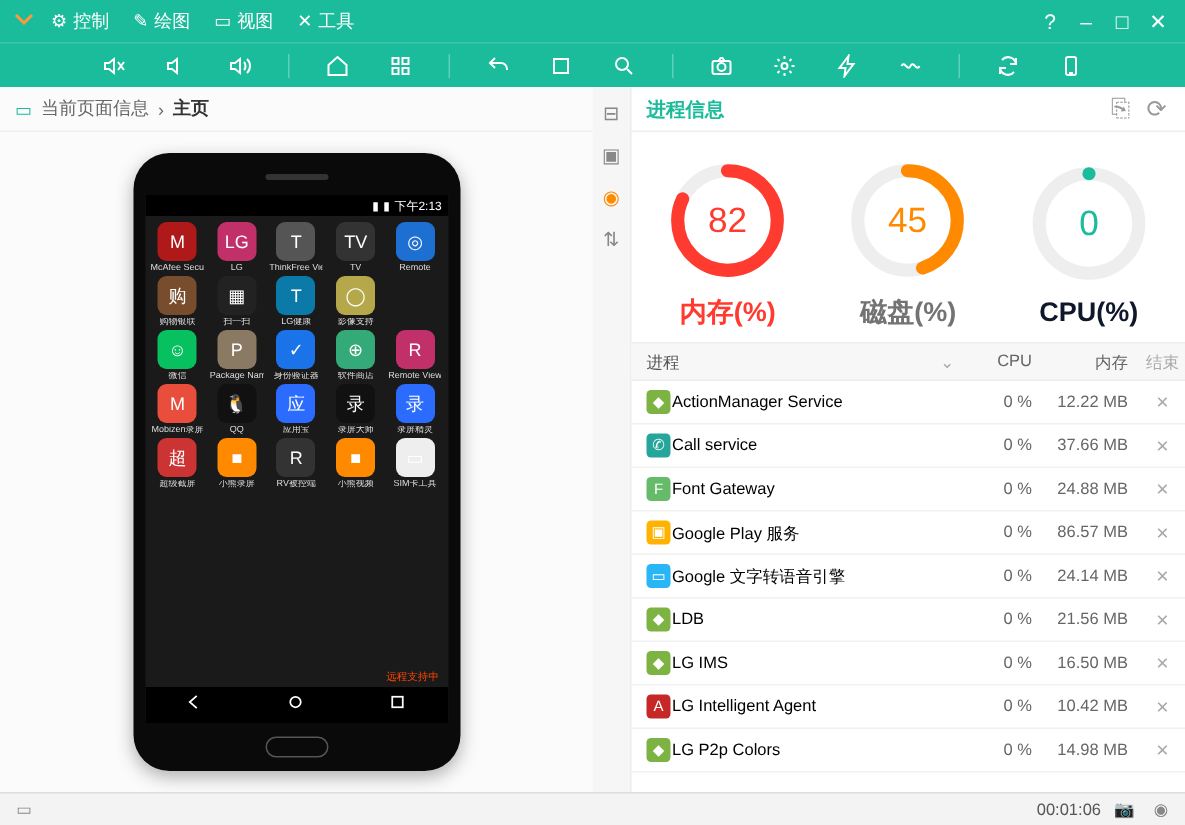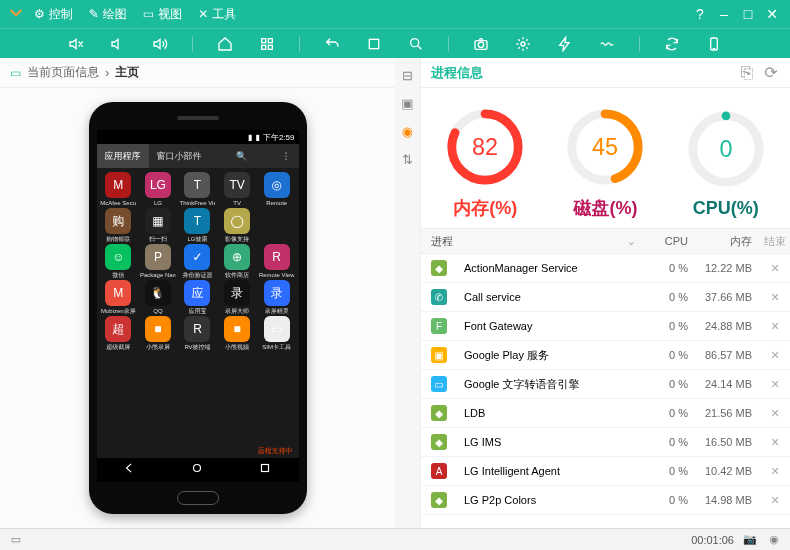--- a/index.html
+++ b/index.html
@@ -51,21 +51,21 @@
 .panel-head .ph-ic { width: 18px; height: 18px; display: flex; align-items: center; justify-content: center; color: #999; cursor: pointer; margin-left: 6px; }
 
 .gauges { height: 140px; display: flex; align-items: center; justify-content: space-around; padding: 10px 4px 0 4px; }
 .gauge { display: flex; flex-direction: column; align-items: center; gap: 8px; }
 .gauge svg { width: 82px; height: 82px; }
 .gauge .g-lbl { font-size: 18px; font-weight: bold; }
 
 .table { flex: 1; overflow: auto; font-size: 11px; }
 .t-head { display: flex; height: 26px; align-items: center; background: #f7f7f7; border-top: 1px solid #eee; border-bottom: 1px solid #eee; color: #555; position: sticky; top: 0; }
 .t-row { display: flex; height: 29px; align-items: center; border-bottom: 1px solid #f2f2f2; }
-.c-name { flex: 1; padding-left: 10px; display: flex; align-items: center; gap: 17px; }
+.c-name { flex: 1; padding-left: 10px; display: flex; align-items: center; gap: 1px; }
 .c-cpu { width: 50px; text-align: right; padding-right: 6px; color: #666; }
 .c-mem { width: 66px; text-align: right; padding-right: 8px; color: #666; }
 .c-end { width: 30px; text-align: center; color: #aaa; cursor: pointer; }
 .p-ic { width: 16px; height: 16px; border-radius: 3px; display: flex; align-items: center; justify-content: center; font-size: 10px; color: #fff; flex-shrink: 0; }
 
 .statusline { position: absolute; bottom: 0; left: 0; right: 0; height: 22px; background: #f3f3f3; border-top: 1px solid #ddd; display: flex; align-items: center; padding: 0 8px; font-size: 11px; color: #555; gap: 8px; }
 .statusline .sp { flex: 1; }
 .statusline .s-ic { width: 16px; height: 16px; display: flex; align-items: center; justify-content: center; color: #888; }
 </style>
 </head>
@@ -196,27 +196,21 @@
       <span>›</span>
       <span class="crumb-cur">主页</span>
     </div>
     <div class="phone-wrap">
       <div class="phone">
         <div class="speaker"></div>
         <div class="screen">
           <div class="statusbar">
             <span>▮</span>
             <span>▮</span>
-            <span>下午2:59</span>
-          </div>
-          <div class="tabrow">
-            <div class="tab active">应用程序</div>
-            <div class="tab">窗口小部件</div>
-            <div class="sch">🔍</div>
-            <div class="sch">⋮</div>
+            <span>下午2:13</span>
           </div>
           <div class="app-grid" id="app-grid">
               <div class="app">
                 <div class="ic" style="background:#b01919">M</div>
                 <div class="lbl">McAfee Security</div>
               </div>
               <div class="app">
                 <div class="ic" style="background:#c23069">LG</div>
                 <div class="lbl">LG</div>
               </div>
@@ -353,29 +347,29 @@
               <text x="42" y="50" text-anchor="middle" font-size="24" fill="#ff3a2f" font-weight="300">82</text>
             </svg>
             <div class="g-lbl" style="color:#ff3a2f">内存(%)</div>
           </div>
           <div class="gauge">
             <svg viewBox="0 0 84 84">
               <circle cx="42" cy="42" r="34" stroke="#eee" stroke-width="9" fill="none"></circle>
               <circle cx="42" cy="42" r="34" stroke="#ff8a00" stroke-width="9" fill="none" stroke-linecap="round" stroke-dasharray="96.13273519984769 213.62830044410595" transform="rotate(-90 42 42)"></circle>
               <text x="42" y="50" text-anchor="middle" font-size="24" fill="#ff8a00" font-weight="300">45</text>
             </svg>
-            <div class="g-lbl" style="color:#be185d">磁盘(%)</div>
+            <div class="g-lbl" style="color:#737373">磁盘(%)</div>
           </div>
           <div class="gauge">
             <svg viewBox="0 0 84 84">
               <circle cx="42" cy="42" r="34" stroke="#eee" stroke-width="9" fill="none"></circle>
               <circle cx="42" cy="42" r="34" stroke="#1bbc9b" stroke-width="9" fill="none" stroke-linecap="round" stroke-dasharray="0 213.62830044410595" transform="rotate(-90 42 42)"></circle>
               <text x="42" y="50" text-anchor="middle" font-size="24" fill="#1bbc9b" font-weight="300">0</text>
             </svg>
-            <div class="g-lbl" style="color:#0f766e">CPU(%)</div>
+            <div class="g-lbl" style="color:#0f172a">CPU(%)</div>
           </div>
         </div>
       <div class="table">
         <div class="t-head">
           <div class="c-name">
               <span>进程</span>
               <span style="margin-left:auto;margin-right:8px;color:#aaa">⌄</span>
             </div>
           <div class="c-cpu">CPU</div>
           <div class="c-mem">内存</div>

